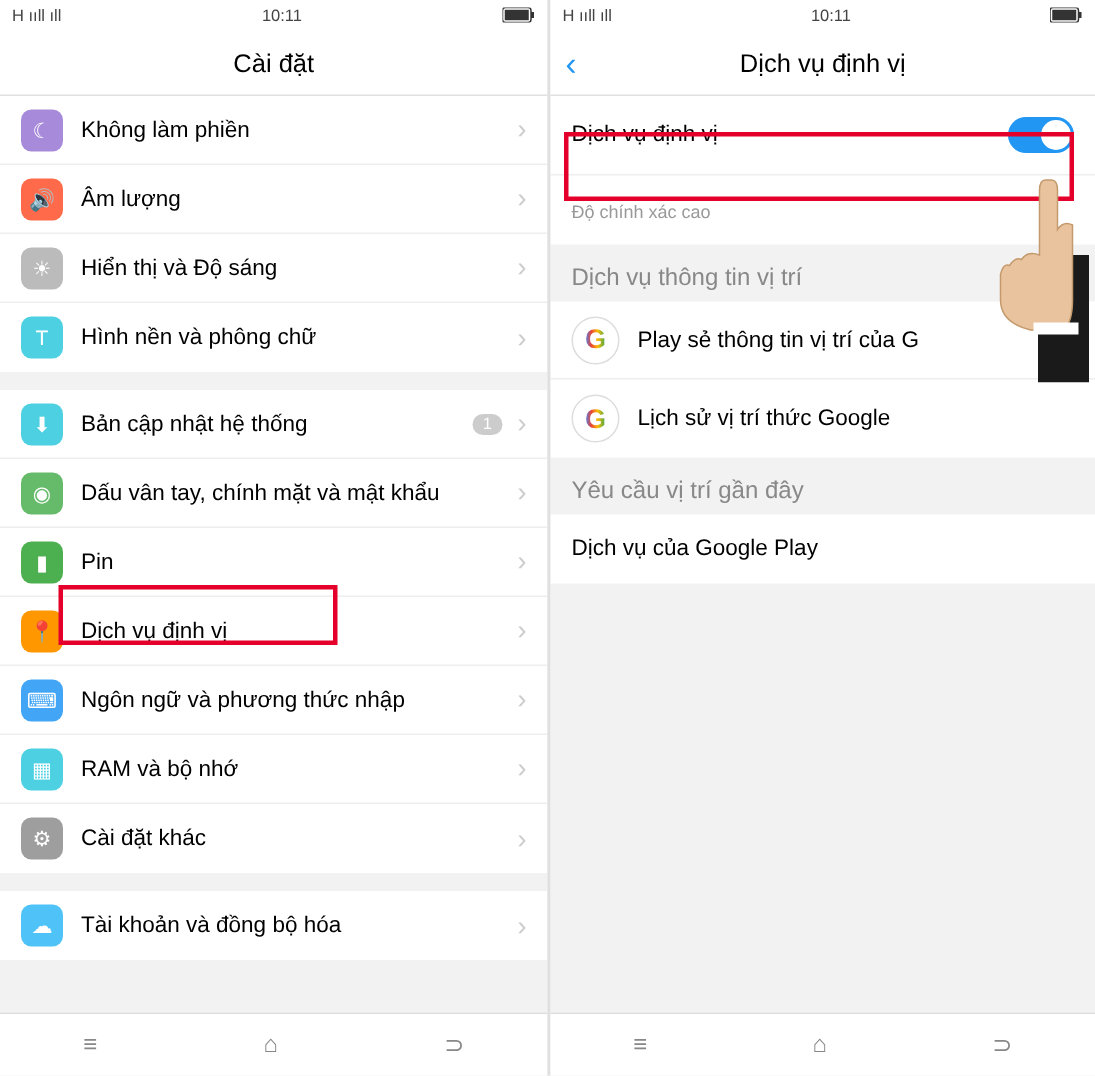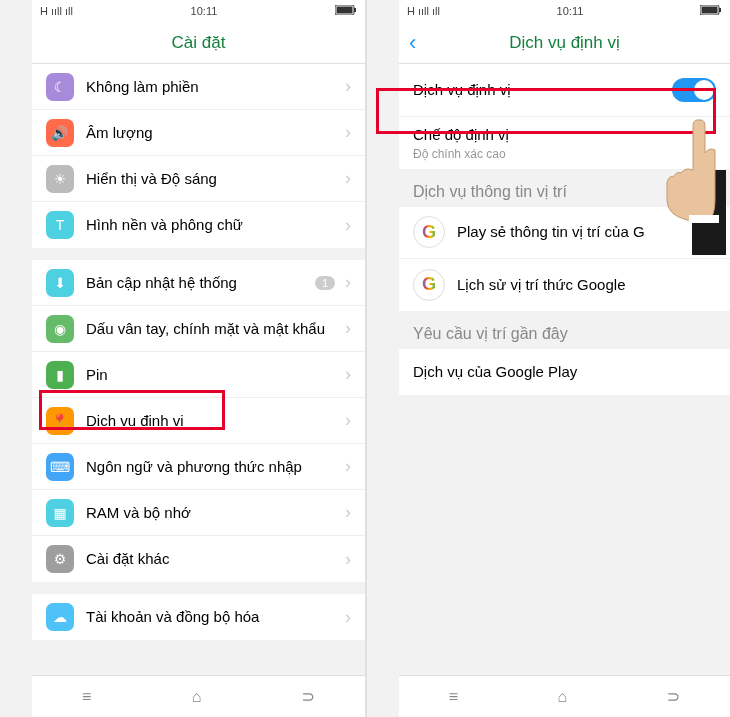--- a/index.html
+++ b/index.html
@@ -1,25 +1,25 @@
 <!DOCTYPE html>
 <html><head>
 <meta charset="utf-8">
 <style>
 * { margin: 0; padding: 0; box-sizing: border-box; font-family: -apple-system, Helvetica, Arial, sans-serif; }
 body { width: 730px; height: 717px; background: #fff; display: flex; }
-.phone { width: 365px; height: 717px; background: #f2f2f2; position: relative; display: flex; flex-direction: column; padding-left: 32px; }
+.phone { width: 365px; height: 717px; background: #f2f2f2; position: relative; display: flex; flex-direction: column; }
 .phone + .phone { border-left: 2px solid #e0e0e0; }
 
 .status-bar { height: 22px; background: #fff; display: flex; align-items: center; justify-content: space-between; padding: 0 8px; font-size: 11px; color: #444; }
 .status-left { display: flex; align-items: center; gap: 3px; }
 .status-time { font-weight: 500; }
 
 .header { height: 42px; background: #fff; display: flex; align-items: center; justify-content: center; position: relative; border-bottom: 1px solid #e0e0e0; }
-.header-title { font-size: 17px; color: #15803d; }
+.header-title { font-size: 17px; color: #000000; }
 .back-btn { position: absolute; left: 10px; color: #2196f3; font-size: 22px; }
 
 .content { flex: 1; overflow: hidden; background: #f2f2f2; }
 
 .row-group { background: #fff; margin-top: 12px; }
 .row-group.first { margin-top: 0; }
 .row { display: flex; align-items: center; min-height: 46px; padding: 8px 14px; border-bottom: 0.5px solid #eee; position: relative; }
 .row:last-child { border-bottom: none; }
 .row-icon { width: 28px; height: 28px; border-radius: 7px; margin-right: 12px; display: flex; align-items: center; justify-content: center; flex-shrink: 0; }
 .row-label { flex: 1; font-size: 15px; color: #000; line-height: 1.3; }
@@ -165,21 +165,20 @@
     <div class="header-title">Dịch vụ định vị</div>
   </div>
   <div class="content">
     <div class="row-group first">
       <div class="row" style="padding:14px 14px;">
         <span class="row-label">Dịch vụ định vị</span>
         <div class="toggle"></div>
       </div>
       <div class="row">
         <div class="row-text-col">
-          <span class="row-label">Chế độ định vị</span>
           <span class="row-sublabel">Độ chính xác cao</span>
         </div>
       </div>
     </div>
     <div class="section-header">Dịch vụ thông tin vị trí</div>
     <div class="row-group" style="margin-top:0;" id="g-rows">
         <div class="row" style="min-height: 52px;">
           <div class="g-icon">
             <span>G</span>
           </div>

